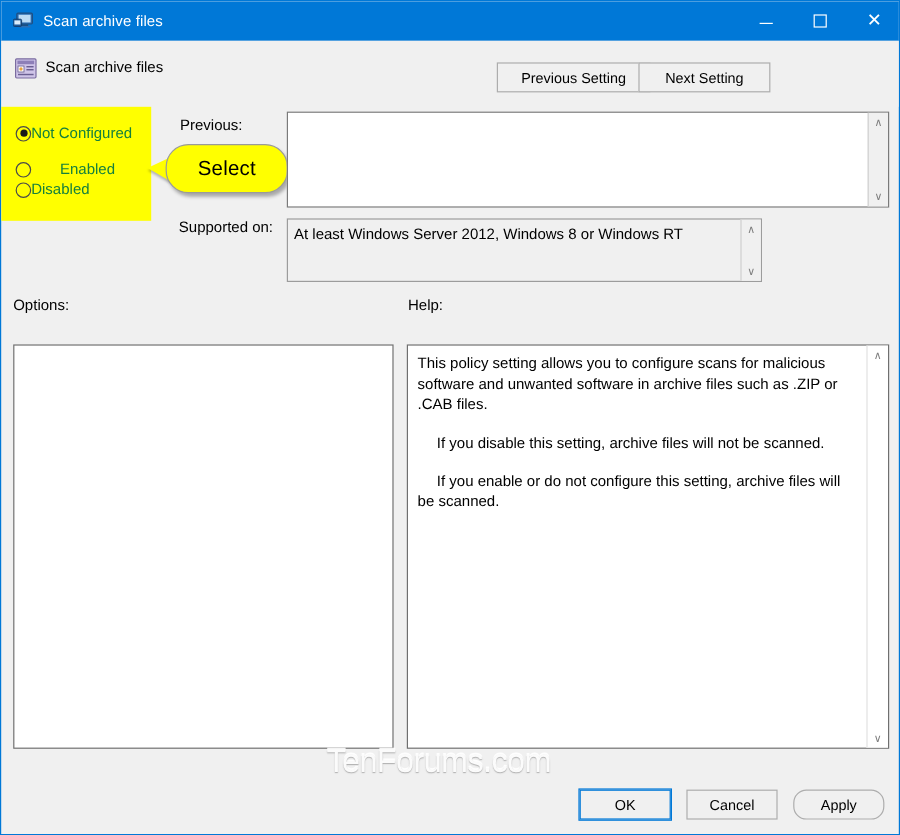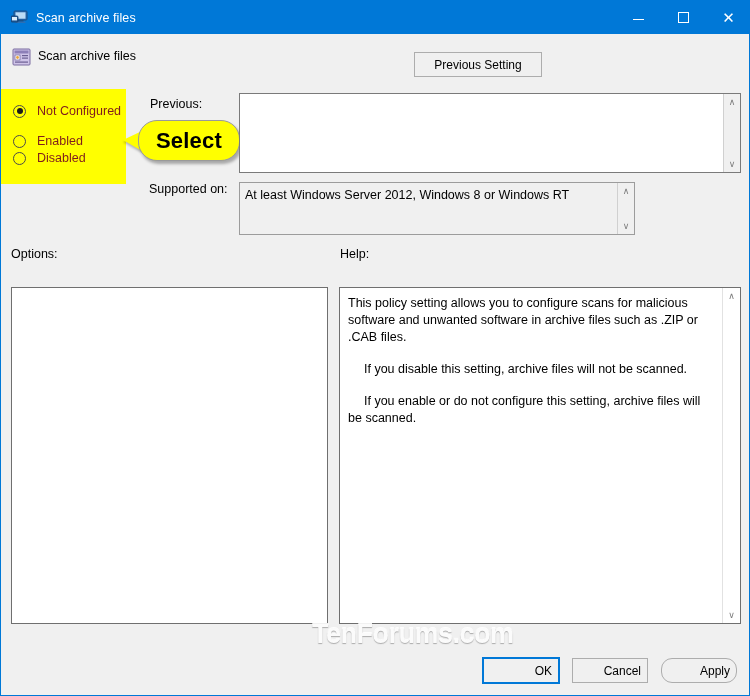--- a/index.html
+++ b/index.html
@@ -129,63 +129,63 @@
   }
   .radio-row {
     position: absolute;
     left: 12px;
     display: flex;
     align-items: center;
     height: 18px;
     cursor: default;
   }
   #radio-not-configured { top: 13px; }
-  #radio-enabled        { top: 43px; }
+  #radio-enabled        { top: 43px; gap: 24px; }
   #radio-disabled       { top: 60px; }
   .radio-mark {
     width: 13px; height: 13px;
     border-radius: 50%;
     border: 1px solid #4a4a4a;
     background: transparent;
     box-sizing: border-box;
     position: relative;
     flex: none;
   }
   .radio-mark.checked::after {
     content: "";
     position: absolute;
     left: 2.5px; top: 2.5px;
     width: 6px; height: 6px;
     border-radius: 50%;
     background: #1a1a1a;
   }
   .radio-label {
-    margin-left: 11px;
-    font-size: 12.5px;
-    color: #7f1d1d;
+    margin-left: 0;
+    font-size: 12.5px;
+    color: #15803d;
     white-space: nowrap;
   }
 
   
   .callout {
     position: absolute;
     left: 137px; top: 119px;
     width: 102px; height: 41px;
     background: #ffff00;
     border: 1.5px solid #9a9a9a;
     border-radius: 19px;
     box-shadow: 2px 3px 3px rgba(0,0,0,.30);
     display: flex;
     align-items: center;
     justify-content: center;
     box-sizing: border-box;
   }
   .callout-text {
-    font-size: 22px;
-    font-weight: bold;
+    font-size: 17px;
+    font-weight: normal;
     color: #000;
     letter-spacing: .2px;
   }
   .callout-tail {
     position: absolute;
     left: 122px; top: 130px;
     width: 0; height: 0;
     border-top: 9px solid transparent;
     border-bottom: 11px solid transparent;
     border-right: 19px solid #ffff00;
@@ -285,44 +285,42 @@
     flex-direction: column;
     justify-content: space-between;
     align-items: center;
   }
 
   
   .watermark {
     position: absolute;
     left: 271px; top: 618px;
     font-size: 27px;
-    font-weight: bold;
+    font-weight: normal;
     font-family: "Liberation Sans", sans-serif;
     color: #fbfbfb;
     letter-spacing: -.5px;
     text-shadow: 0 1px 1px rgba(160,160,160,.85), 0 -1px 0 rgba(255,255,255,.9);
     pointer-events: none;
     white-space: nowrap;
-    margin-left: 40px;
   }
 
   
   .dlg-btn {
     position: absolute;
     top: 657px;
     height: 25px;
     width: 76px;
     background: #f0f0f0;
     border: 1px solid #adadad;
     font-family: "Liberation Sans", sans-serif;
     font-size: 12px;
     color: #000;
     box-sizing: border-box;
     cursor: default;
-    text-align: right;
   }
   #ok-button     { left: 482px; border: 1px solid #0078d7;
                    outline: 1px solid #0078d7; outline-offset: 0px; }
   #cancel-button { left: 571px; }
   #apply-button  { left: 660px; border-radius: 11px; }
 </style>
 </head>
 <body>
 
 <div class="window">
@@ -362,20 +360,21 @@
       <rect x="3" y="7" width="5" height="5" fill="#ffffff" stroke="#6b5f92" stroke-width=".7"></rect>
       <circle cx="5.5" cy="9.5" r="1.4" fill="#e8a33d"></circle>
       <rect x="10" y="7" width="6" height="1.2" fill="#6b5f92"></rect>
       <rect x="10" y="9.5" width="6" height="1.2" fill="#6b5f92"></rect>
       <rect x="3" y="13.5" width="13" height="1.2" fill="#6b5f92"></rect>
     </svg>
   </span>
   <div class="policy-name">Scan archive files</div>
 
   <button class="nav-btn" id="prev-setting">Previous Setting</button>
+  <button class="nav-btn" id="next-setting">Next Setting</button>
 
   <div class="yellow-hl"></div>
 
   <div class="radio-group">
     <label class="radio-row" id="radio-not-configured">
       <span class="radio-mark checked"></span>
       <span class="radio-label">Not Configured</span>
     </label>
     <label class="radio-row" id="radio-enabled">
       <span class="radio-mark"></span>

